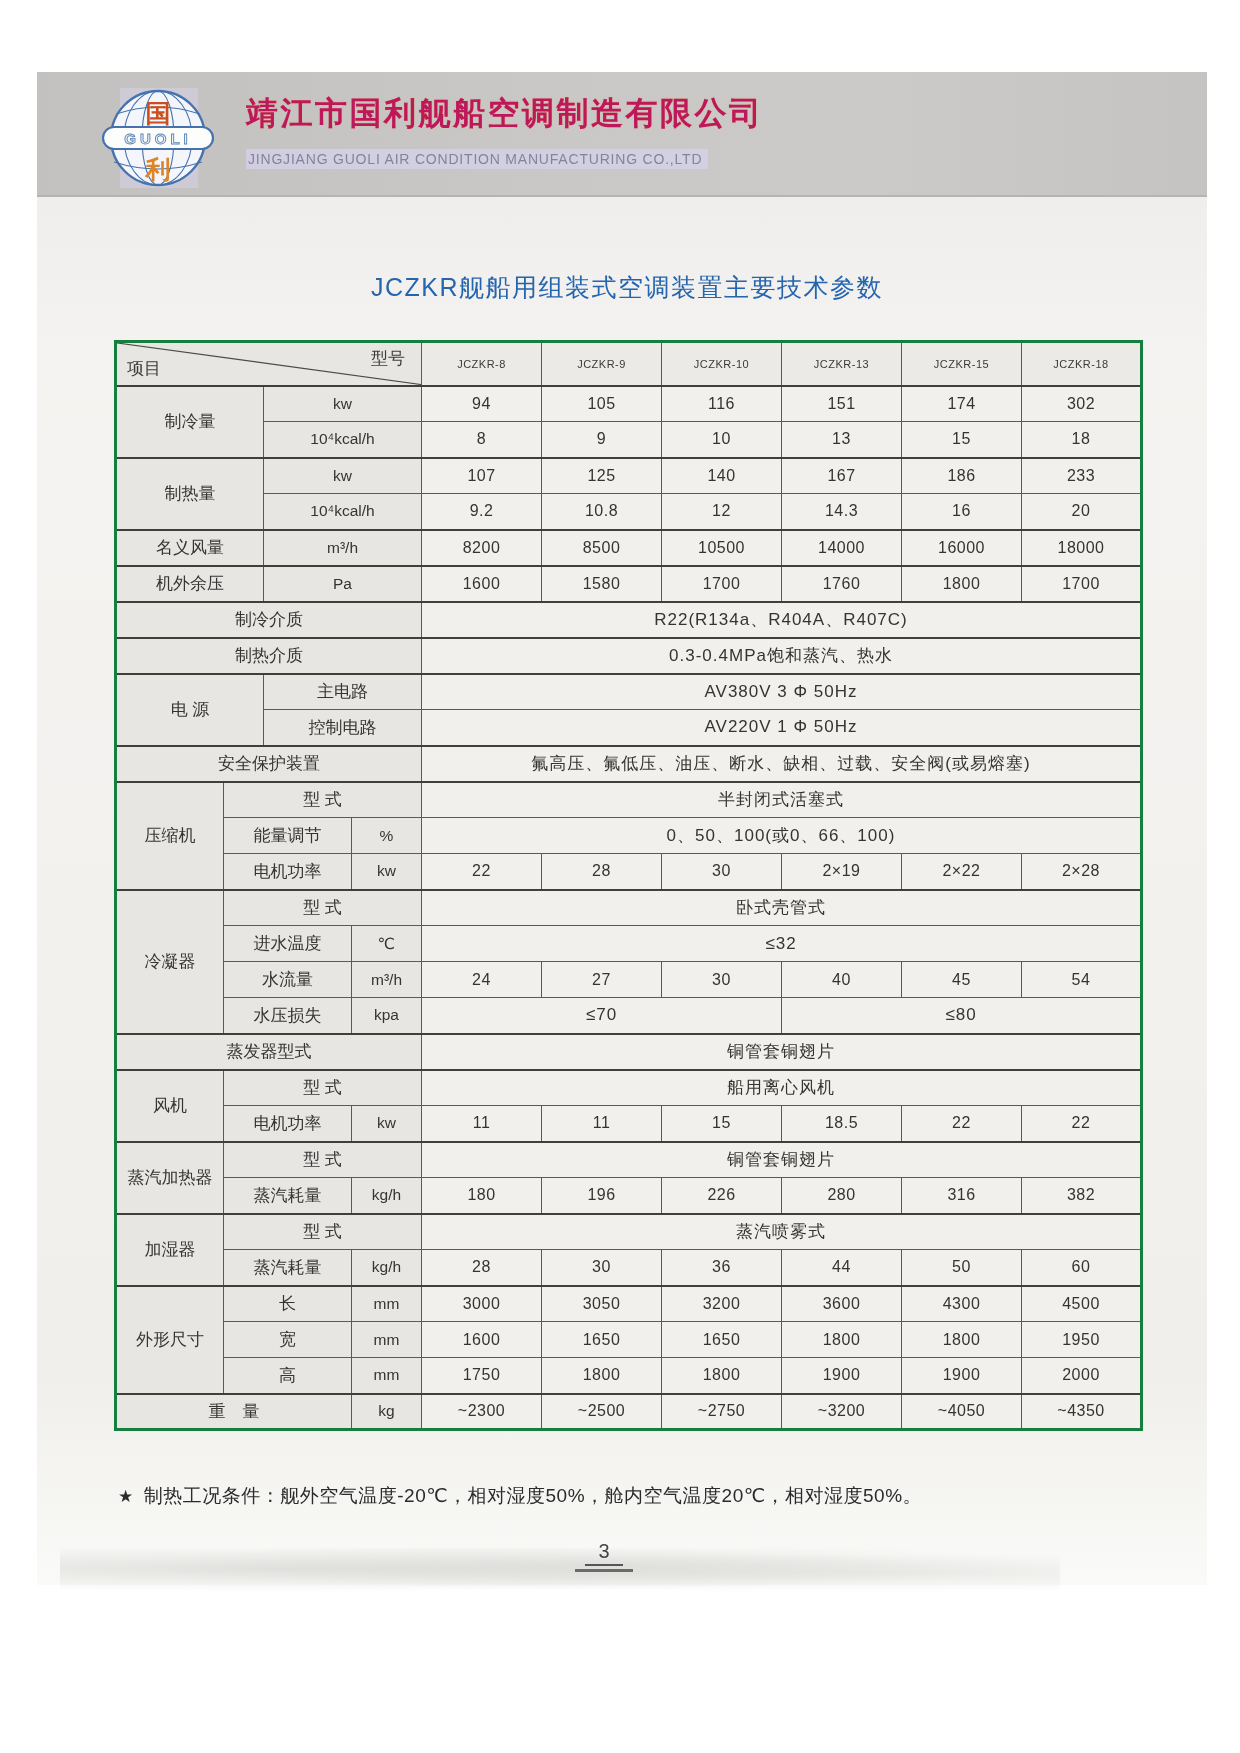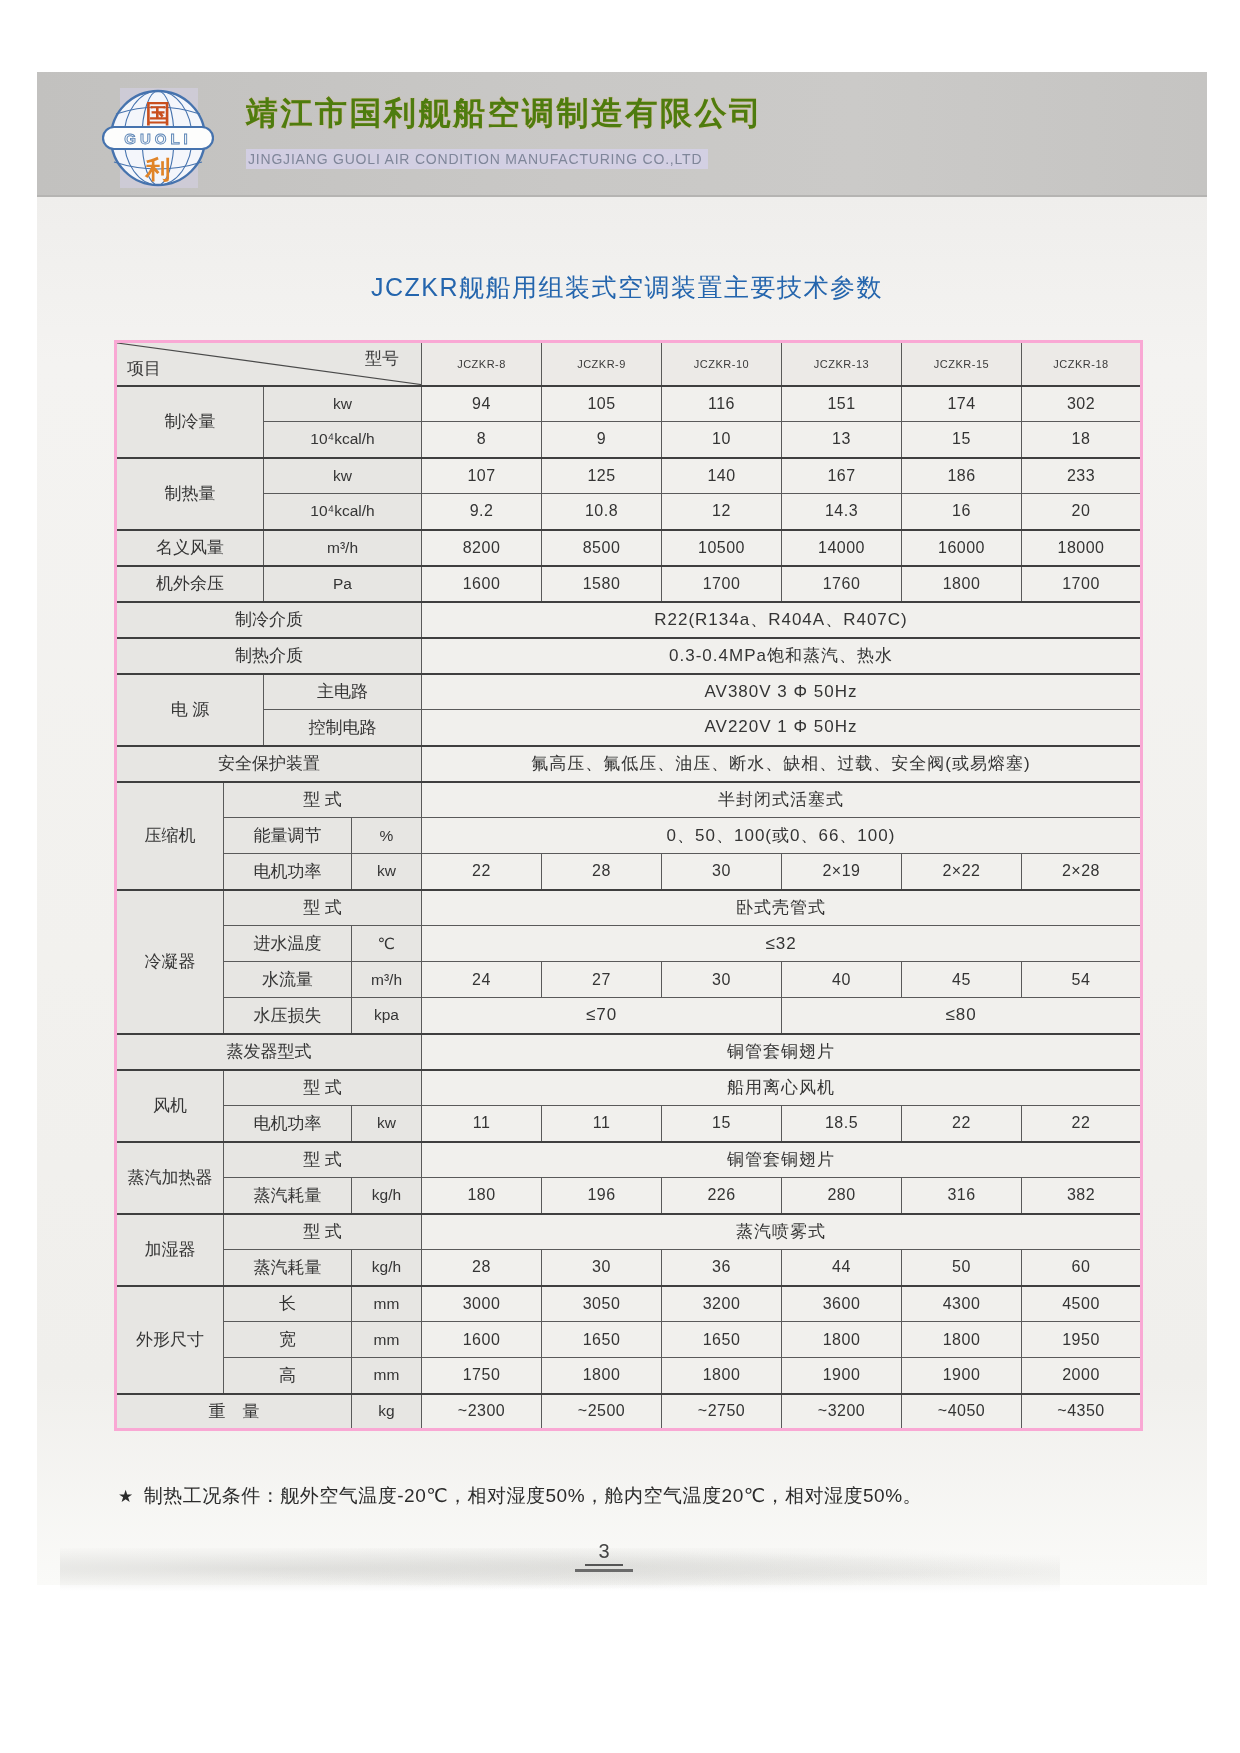--- a/index.html
+++ b/index.html
@@ -13,46 +13,46 @@
   .page-area{position:absolute;left:37px;top:197px;width:1170px;height:1388px;
         background:linear-gradient(180deg,#efeeec 0%,#f4f3f1 12%,#f2f1ee 55%,#f0efec 85%,#fafaf8 100%);}
   .smudge{position:absolute;left:60px;top:1548px;width:1000px;height:46px;pointer-events:none;
         background:radial-gradient(ellipse at 22% 45%,rgba(206,206,203,.55),rgba(255,255,255,0) 65%),
                    radial-gradient(ellipse at 55% 40%,rgba(210,210,207,.4),rgba(255,255,255,0) 60%),
                    radial-gradient(ellipse at 82% 55%,rgba(214,214,211,.35),rgba(255,255,255,0) 55%);}
 
   
   .logo{position:absolute;left:102px;top:88px;width:112px;height:100px;}
   .company{position:absolute;left:246px;top:92px;}
-  .company-cn{font-size:32px;font-weight:bold;color:#4d7c0f;letter-spacing:2.5px;white-space:nowrap;
+  .company-cn{font-size:32px;font-weight:bold;color:#be185d;letter-spacing:2.5px;white-space:nowrap;
               text-shadow:0 0 1px rgba(243,156,28,.6);}
   .company-en{display:inline-block;margin-top:13px;font-size:14px;color:#7f8699;letter-spacing:.8px;
               background:rgba(213,209,236,.75);padding:2px 6px 2px 2px;white-space:nowrap;}
 
   
   .doc-title{position:absolute;left:114px;top:271px;width:1026px;text-align:center;
              font-size:25px;font-weight:normal;color:#2465ad;letter-spacing:1.5px;}
 
   
   table.spec{position:absolute;left:114px;top:340px;width:1026px;border-collapse:collapse;
-             table-layout:fixed;border:3px solid #f9a8d4;}
+             table-layout:fixed;border:3px solid #15803d;}
   table.spec td,table.spec th{border:1px solid #5a5a5a;text-align:center;vertical-align:middle;
              padding:0 2px;overflow:hidden;white-space:nowrap;}
   table.spec tr{height:36px;}
   table.spec tr.hdr{height:44px;}
   table.spec tr.sec td{border-top:2px solid #3f3f3f;}
   table.spec th{background:#eceae7;font-weight:normal;font-size:11px;letter-spacing:.5px;color:#3a3a3a;}
   td.lbl{background:#e7e6e3;font-size:17px;color:#353535;}
   td.unit{font-size:15.5px;}
   td.val{background:#f1f0ed;font-size:16px;letter-spacing:.5px;color:#343434;}
   td.wide{background:#f1f0ed;font-size:17px;letter-spacing:1px;color:#343434;}
   td.corner{background:#e7e6e3;position:relative;padding:0;}
   td.corner svg.diag{position:absolute;left:0;top:0;width:100%;height:100%;}
   .corner-item{position:absolute;left:10px;bottom:5px;font-size:17px;}
-  .corner-model{position:absolute;right:22px;top:4px;font-size:17px;}
+  .corner-model{position:absolute;right:16px;top:4px;font-size:17px;}
 
   
   .notes{position:absolute;left:118px;top:1481px;width:1010px;font-size:19px;color:#2b2b2b;
          letter-spacing:.5px;line-height:29px;}
   .note .star{margin-right:10px;font-size:17px;}
 
   
   .pageno-wrap{position:absolute;left:114px;top:1540px;width:980px;text-align:center;}
   .pageno{display:inline-block;font-size:20px;color:#444;padding:0 13px 1px 13px;
           border-bottom:2px solid #555;}

